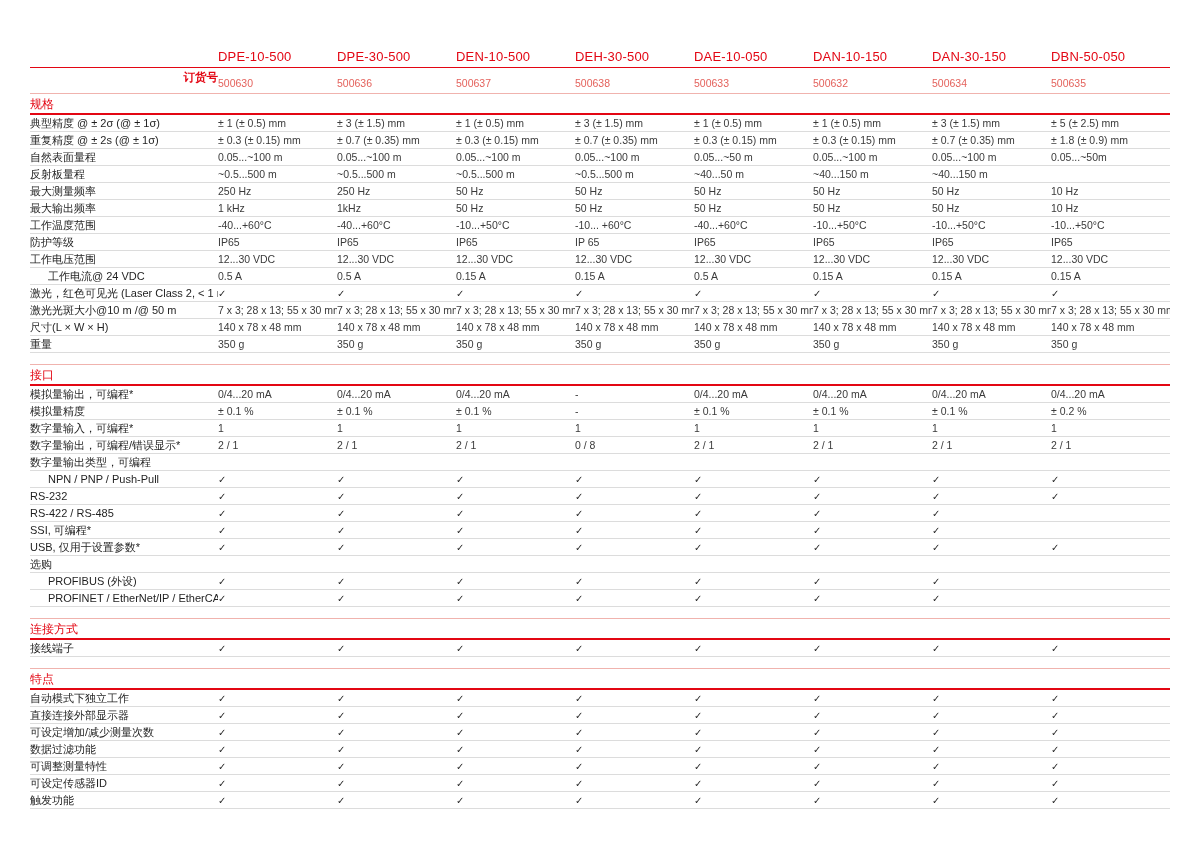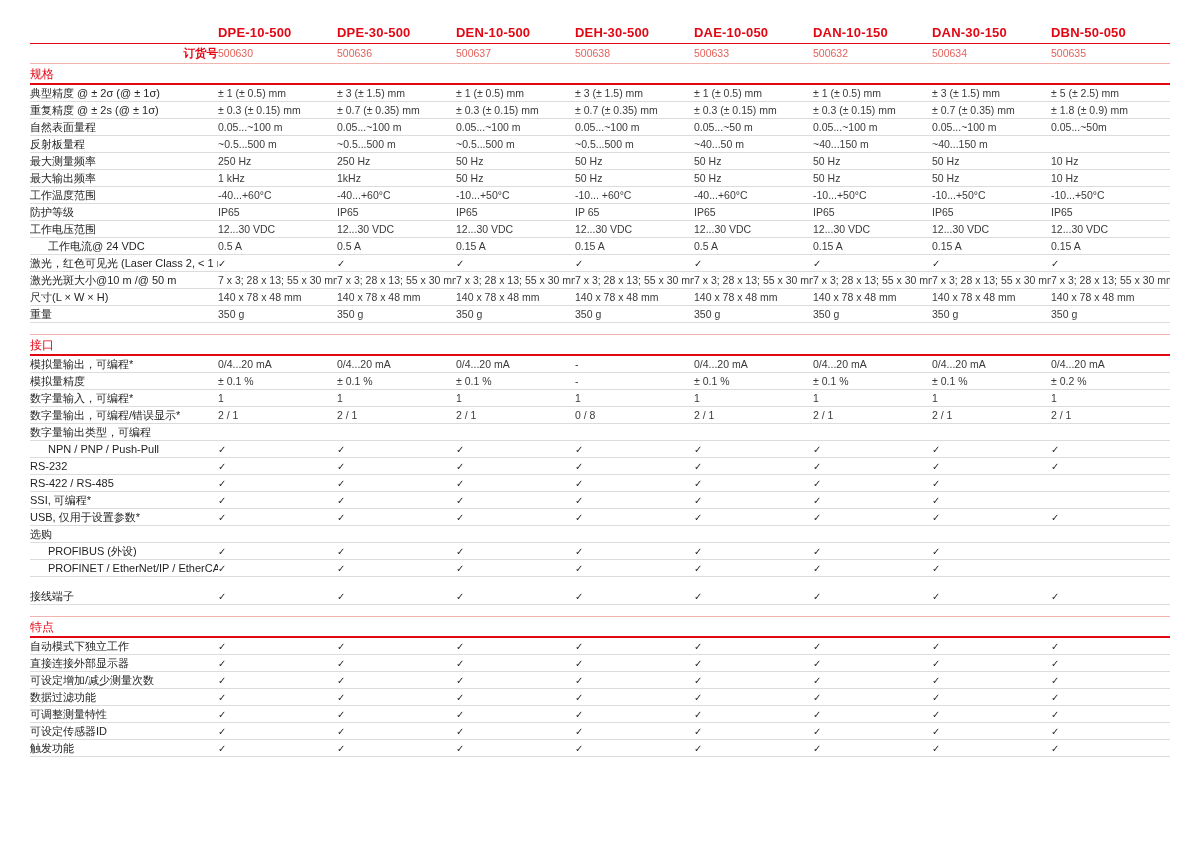--- a/index.html
+++ b/index.html
@@ -13,26 +13,27 @@
   html,body{margin:0;padding:0;background:#ffffff;}
   body{
     width:1201px;height:849px;overflow:hidden;
     font-family:"Liberation Sans","DejaVu Sans",sans-serif;
     -webkit-font-smoothing:antialiased;
   }
   .spec-table{margin:25px 0 0 30px;width:1140px;}
   .row{display:grid;grid-template-columns:188px repeat(8,119px);align-items:start;}
   .header-row{border-bottom:1px solid var(--red);padding-bottom:3px;}
   .product-name{
-    color:var(--red);font-weight:bold;font-size:13px;line-height:15px;
+    color:var(--red);font-weight:normal;font-size:13px;line-height:15px;
     letter-spacing:.2px;
+    margin-top:24px;
   }
   .order-row .cell{padding-top:3px;padding-bottom:3px;}
   .order-label{color:var(--red);font-weight:bold;font-size:11.5px;line-height:13px;text-align:right;}
-  .order-no{color:var(--light-red);font-size:10.5px;line-height:13px;}
+  .order-no{color:var(--light-red);font-size:10.5px;line-height:13px;margin-top:6px;}
   .section-title{
     border-top:1px solid var(--pink-line);
     border-bottom:2px solid var(--red);
     color:var(--red);font-weight:normal;font-size:12px;line-height:14px;
     padding:3px 0 2px 0;
   }
   .section{margin-top:0;}
   .section + .section{margin-top:11px;}
   .data-row{border-bottom:1px solid var(--gray-line);min-height:16px;}
   .data-row .cell{
@@ -367,20 +368,21 @@
           <div class="cell value-cell"><span class="check">✓</span></div>
           <div class="cell value-cell"><span class="check">✓</span></div>
           <div class="cell value-cell"><span class="check">✓</span></div>
           <div class="cell value-cell"><span class="check">✓</span></div>
           <div class="cell value-cell"><span class="check">✓</span></div>
           <div class="cell value-cell"><span class="check">✓</span></div>
           <div class="cell value-cell"></div>
         </div>
       </div>
       <div class="section">
+        <div class="section-title">连接方式</div>
         <div class="row data-row">
           <div class="cell label-cell">接线端子</div>
           <div class="cell value-cell"><span class="check">✓</span></div>
           <div class="cell value-cell"><span class="check">✓</span></div>
           <div class="cell value-cell"><span class="check">✓</span></div>
           <div class="cell value-cell"><span class="check">✓</span></div>
           <div class="cell value-cell"><span class="check">✓</span></div>
           <div class="cell value-cell"><span class="check">✓</span></div>
           <div class="cell value-cell"><span class="check">✓</span></div>
           <div class="cell value-cell"><span class="check">✓</span></div>

